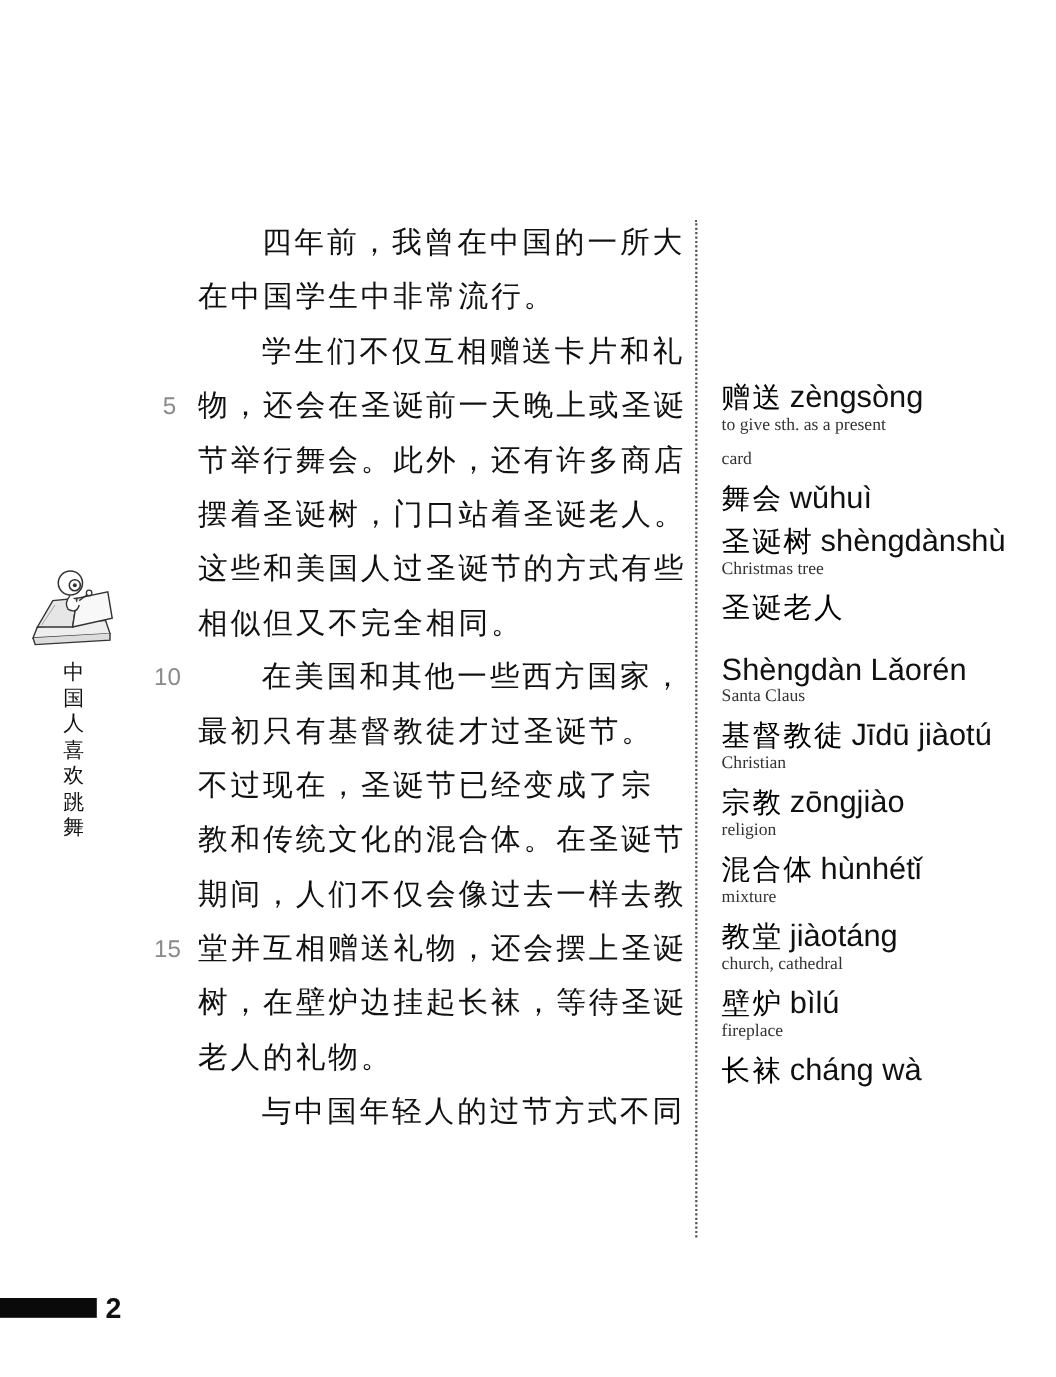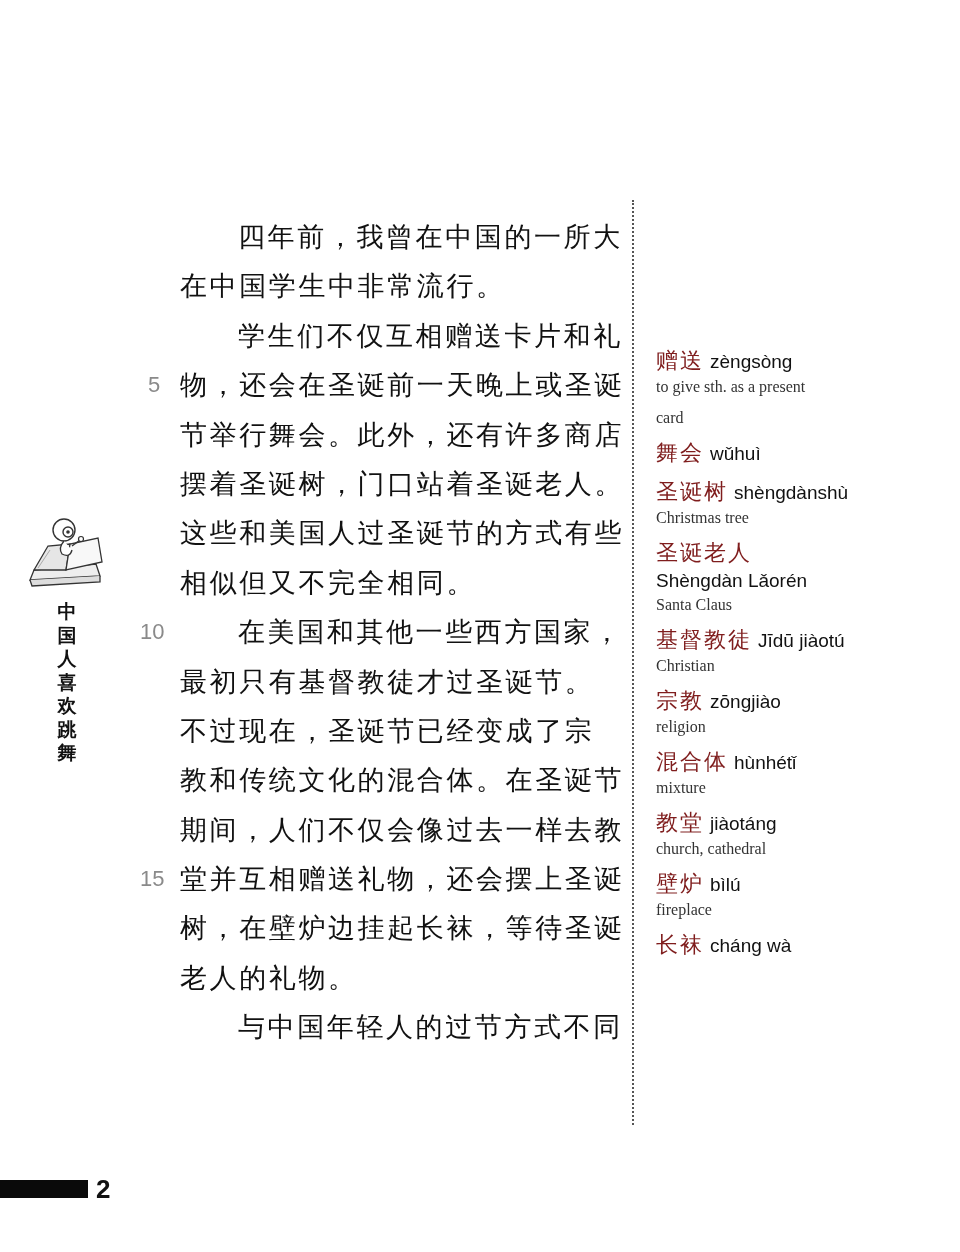--- a/index.html
+++ b/index.html
@@ -1,21 +1,21 @@
 <!DOCTYPE html>
 <html><head>
   <meta charset="utf-8">
   <style>
     html, body { margin: 0; padding: 0; background: #ffffff; }
     body { width: 960px; height: 1252px; position: relative; overflow: hidden; }
     .page { position: absolute; left: 0; top: 0; width: 960px; height: 1252px; background: #fff; }
 
     
     .main-text {
-      position: absolute; left: 180px; top: 212px; width: 440px;
+      position: absolute; left: 180px; top: 196px; width: 440px;
       font-family: "DejaVu Serif", serif; font-size: 27px; color: #111;
     }
     .line {
       height: 49.4px; line-height: 49.4px; white-space: nowrap;
       letter-spacing: 2.6px; position: relative;
     }
     .line.indent { padding-left: 58px; }
     .line-number {
       position: absolute; left: -32px; top: 0;
       font-family: "Liberation Sans", sans-serif; font-size: 22px; color: #8a8a8a;
@@ -26,31 +26,31 @@
     
     .divider {
       position: absolute; left: 632px; top: 200px; width: 0; height: 925px;
       border-left: 2px dotted #555;
     }
 
     
     .glossary { position: absolute; left: 656px; top: 346px; width: 290px; }
     .gloss-entry { margin-bottom: 9px; }
     .gloss-head { height: 30px; line-height: 30px; white-space: nowrap; }
-    .gloss-hanzi { font-family: "DejaVu Serif", serif; font-size: 22px; color: #7f1d1d; letter-spacing: 2px; }
-    .gloss-pinyin { font-family: "Liberation Sans", sans-serif; font-size: 19px; color: #111; margin-left: 6px; }
+    .gloss-hanzi { font-family: "DejaVu Serif", serif; font-size: 26px; color: #000000; letter-spacing: 2px; }
+    .gloss-pinyin { font-family: "Liberation Sans", sans-serif; font-size: 28px; color: #111; margin-left: 6px; margin-top: 28px; }
     .gloss-pinyin.block { display: block; margin-left: 0; height: 26px; line-height: 26px; }
     .gloss-def { font-family: "Liberation Serif", serif; font-size: 16px; color: #333; line-height: 22px; }
 
     
     .side-badge { position: absolute; left: 26px; top: 510px; width: 80px; }
     .book-icon { width: 80px; height: 88px; display: block; }
     .chapter-title {
       position: absolute; left: 55px; top: 600px; width: 24px;
-      font-family: "DejaVu Sans", sans-serif; font-size: 19px; font-weight: bold;
+      font-family: "DejaVu Sans", sans-serif; font-size: 19px; font-weight: normal;
       line-height: 23.5px; color: #111; text-align: center; word-break: break-all;
     }
 
     
     .page-bar { position: absolute; left: 0; top: 1180px; width: 88px; height: 18px; background: #0a0a0a; }
     .page-number {
       position: absolute; left: 96px; top: 1174px;
       font-family: "Liberation Sans", sans-serif; font-size: 26px; font-weight: bold; color: #111;
     }
   </style>

